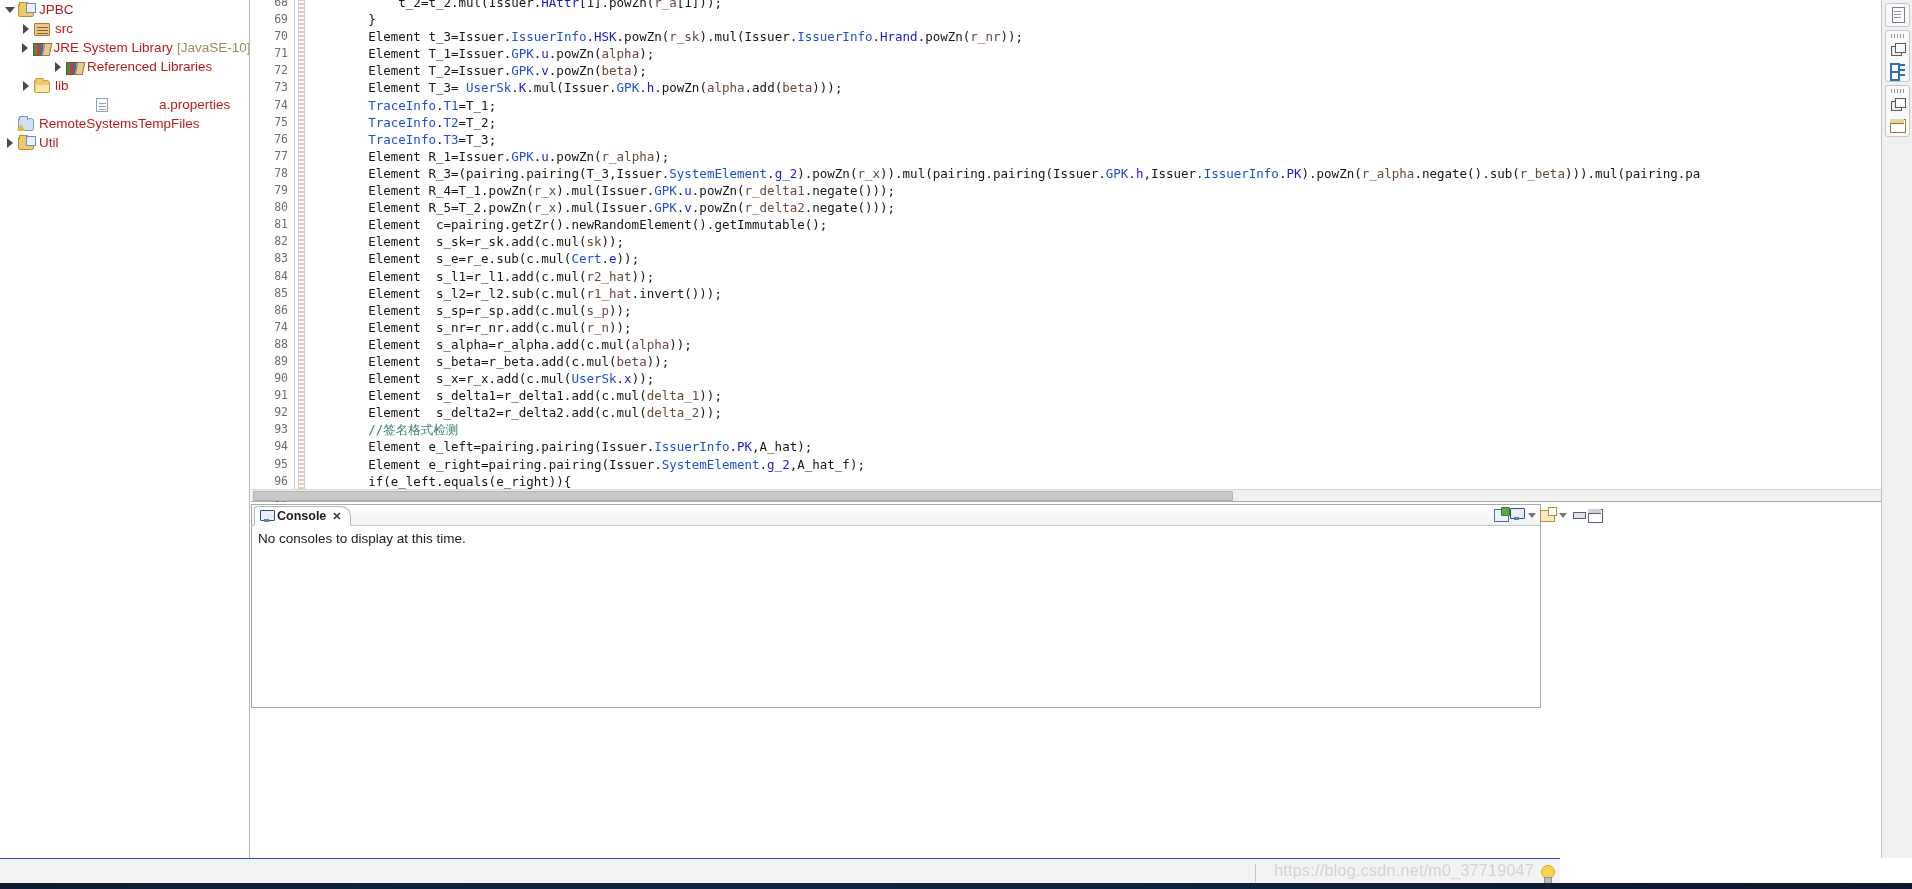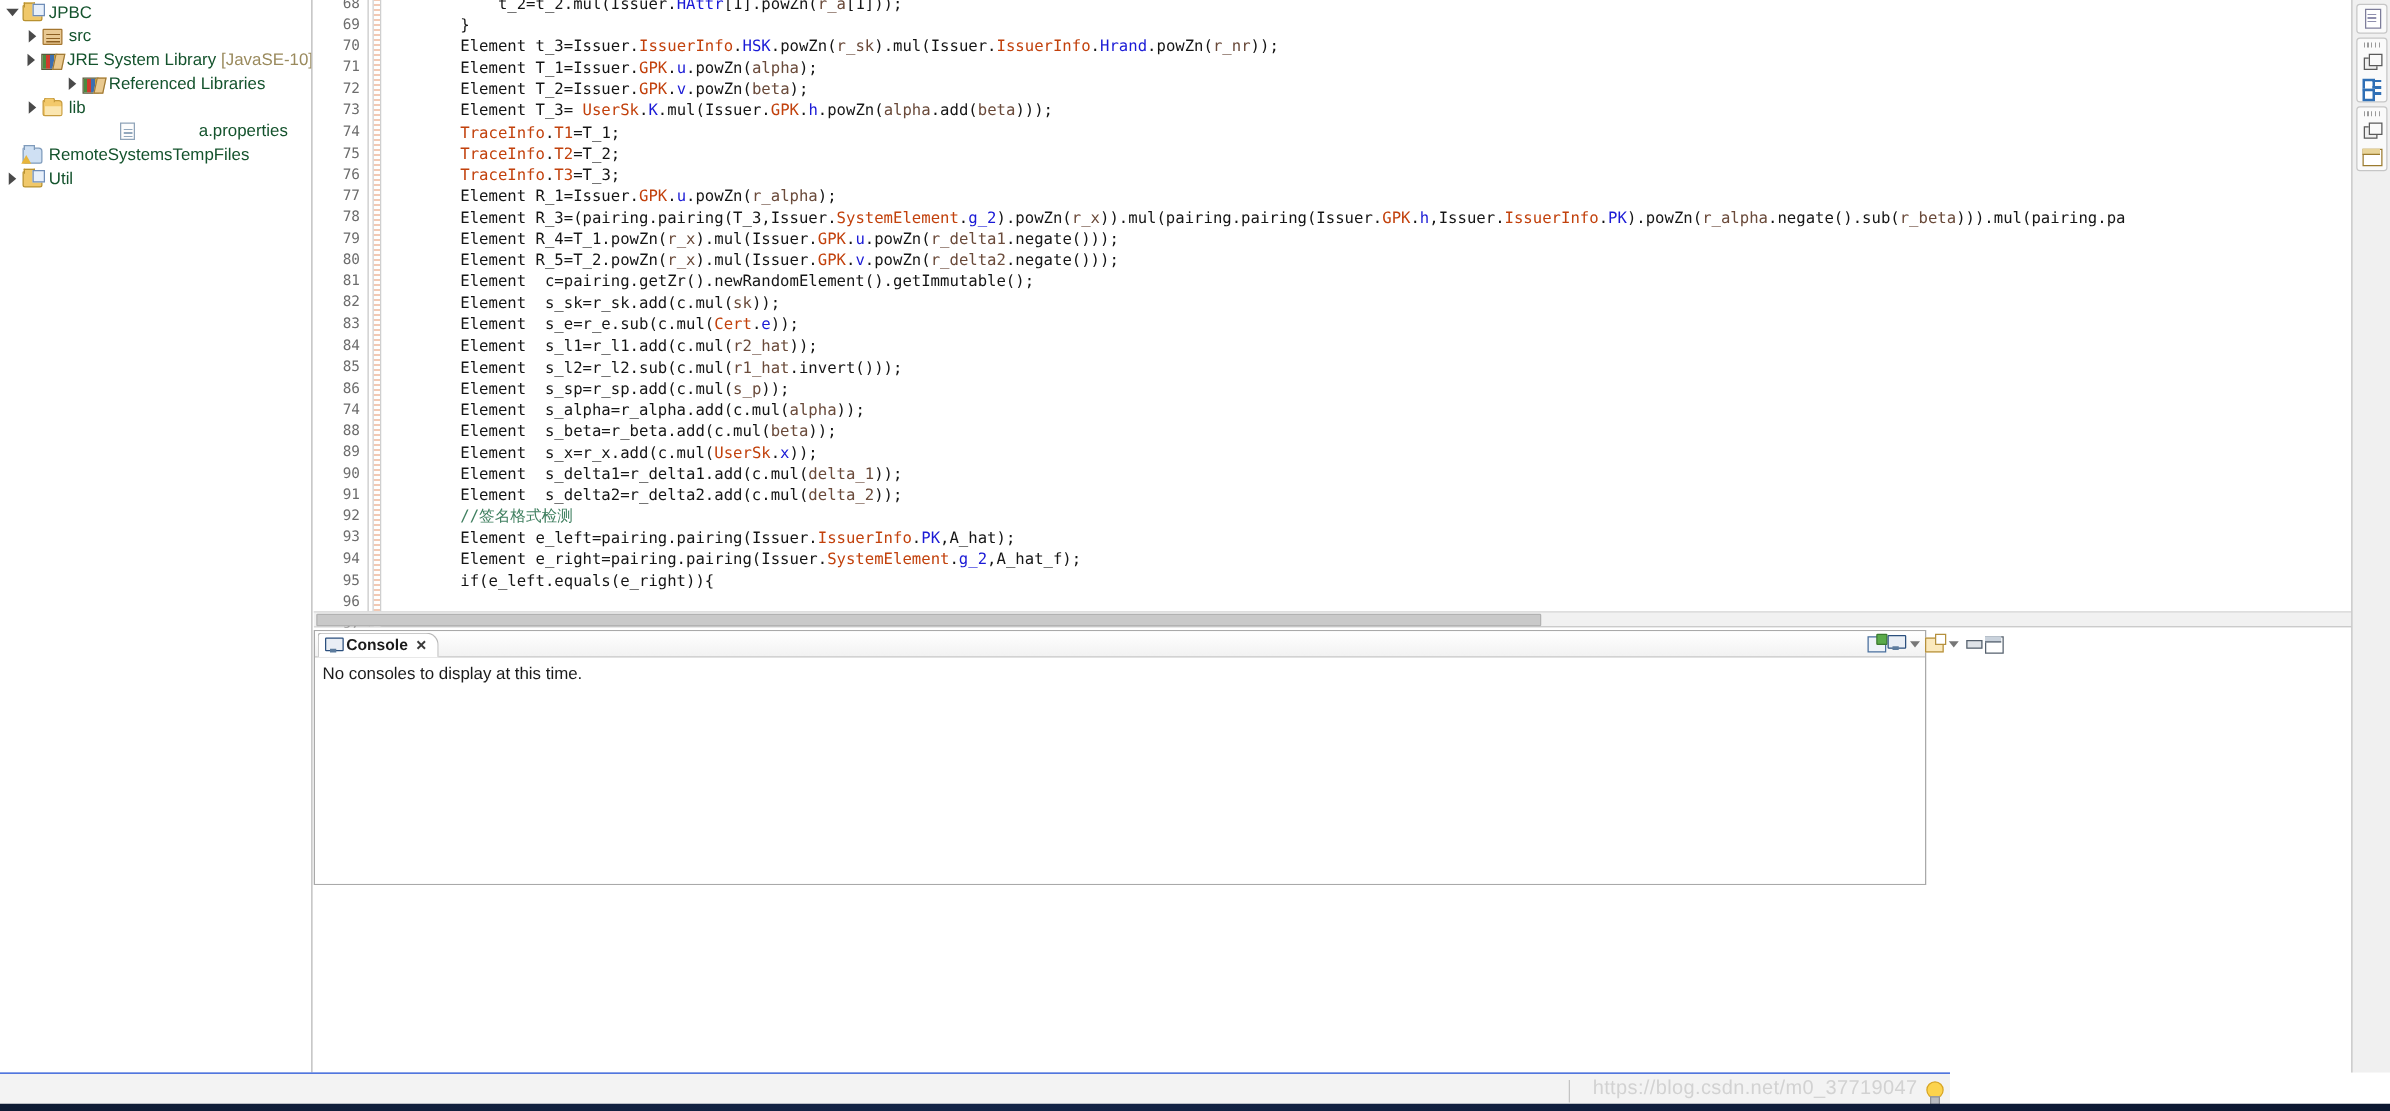--- a/index.html
+++ b/index.html
@@ -35,21 +35,21 @@
     content: ""; width:0; height:0;
     border-left: 5px solid transparent; border-right: 5px solid transparent;
     border-top: 6px solid #4a4a4a;
   }
   .twisty.closed::before {
     content: ""; width:0; height:0;
     border-top: 5px solid transparent; border-bottom: 5px solid transparent;
     border-left: 6px solid #4a4a4a;
   }
   .ticon { width: 18px; min-width:18px; height:16px; margin-right:3px; position: relative; }
-  .tlabel { font-size: 13.5px; color:#14532d; }
+  .tlabel { font-size: 13.5px; color:#b91c1c; }
   .tlabel-dim { color:#9a8a5d; margin-left:4px; font-size:13.5px; }
 
   
   .ic-folder { display:block; width:16px; height:13px; position:absolute; top:2px; left:0;
     background:#f3c96b; border:1px solid #c79c3e; border-radius:1px 3px 2px 2px; }
   .ic-folder::before { content:""; position:absolute; top:-3px; left:0; width:7px; height:3px;
     background:#f3c96b; border:1px solid #c79c3e; border-bottom:none; border-radius:2px 2px 0 0;}
   .ic-folder::after { content:""; position:absolute; top:4px; left:1px; width:13px; height:7px;
     background:#fbe6b0; }
   
@@ -112,21 +112,21 @@
   }
   .fold-marks { position:absolute; left:2px; top:0; width:7px; height:100%;
     background:repeating-linear-gradient(0deg,#f2c9b4 0 2px,#ffffff 2px 4px);
     border-left:1px solid #cfcfcf; border-right:1px solid #cfcfcf;}
   #code {
     position:absolute; left:57px; top:0; right:14px; bottom:0;
     overflow:hidden; white-space: nowrap;
     font-family:"DejaVu Sans Mono", monospace; font-size:12.5px;
   }
   .cline { height:17.1px; line-height:17.1px; white-space:pre; color:#151515; }
-  .typ { color:#c2410c; }
+  .typ { color:#1d4ed8; }
   .fld { color:#1a1ad6; }
   .par { color:#6a4a3a; }
   .cmt { color:#3f7f5f; }
   .pln { color:#151515; }
 
   
   #ov-ruler {
     position:absolute; right:0; top:0; width:13px; height:100%;
     background:#f4f4f4; border-left:1px solid #cfcfcf;
   }
@@ -371,20 +371,21 @@
           <div class="cline"><span class="pln">        Element R_1=</span><span class="pln">Issuer</span><span class="pln">.</span><span class="typ">GPK</span><span class="pln">.</span><span class="fld">u</span><span class="pln">.powZn(</span><span class="par">r_alpha</span><span class="pln">);</span></div>
           <div class="cline"><span class="pln">        Element R_3=(pairing.pairing(</span><span class="pln">T_3</span><span class="pln">,</span><span class="pln">Issuer</span><span class="pln">.</span><span class="typ">SystemElement</span><span class="pln">.</span><span class="fld">g_2</span><span class="pln">).powZn(</span><span class="par">r_x</span><span class="pln">)).mul(pairing.pairing(</span><span class="pln">Issuer</span><span class="pln">.</span><span class="typ">GPK</span><span class="pln">.</span><span class="fld">h</span><span class="pln">,</span><span class="pln">Issuer</span><span class="pln">.</span><span class="typ">IssuerInfo</span><span class="pln">.</span><span class="fld">PK</span><span class="pln">).powZn(</span><span class="par">r_alpha</span><span class="pln">.negate().sub(</span><span class="par">r_beta</span><span class="pln">))).mul(pairing.pa</span></div>
           <div class="cline"><span class="pln">        Element R_4=T_1.powZn(</span><span class="par">r_x</span><span class="pln">).mul(</span><span class="pln">Issuer</span><span class="pln">.</span><span class="typ">GPK</span><span class="pln">.</span><span class="fld">u</span><span class="pln">.powZn(</span><span class="par">r_delta1</span><span class="pln">.negate()));</span></div>
           <div class="cline"><span class="pln">        Element R_5=T_2.powZn(</span><span class="par">r_x</span><span class="pln">).mul(</span><span class="pln">Issuer</span><span class="pln">.</span><span class="typ">GPK</span><span class="pln">.</span><span class="fld">v</span><span class="pln">.powZn(</span><span class="par">r_delta2</span><span class="pln">.negate()));</span></div>
           <div class="cline"><span class="pln">        Element  c=pairing.getZr().newRandomElement().getImmutable();</span></div>
           <div class="cline"><span class="pln">        Element  s_sk=r_sk.add(c.mul(</span><span class="par">sk</span><span class="pln">));</span></div>
           <div class="cline"><span class="pln">        Element  s_e=r_e.sub(c.mul(</span><span class="typ">Cert</span><span class="pln">.</span><span class="fld">e</span><span class="pln">));</span></div>
           <div class="cline"><span class="pln">        Element  s_l1=r_l1.add(c.mul(</span><span class="par">r2_hat</span><span class="pln">));</span></div>
           <div class="cline"><span class="pln">        Element  s_l2=r_l2.sub(c.mul(</span><span class="par">r1_hat</span><span class="pln">.invert()));</span></div>
           <div class="cline"><span class="pln">        Element  s_sp=r_sp.add(c.mul(</span><span class="par">s_p</span><span class="pln">));</span></div>
+          <div class="cline"><span class="pln">        Element  s_nr=r_nr.add(c.mul(</span><span class="par">r_n</span><span class="pln">));</span></div>
           <div class="cline"><span class="pln">        Element  s_alpha=r_alpha.add(c.mul(</span><span class="par">alpha</span><span class="pln">));</span></div>
           <div class="cline"><span class="pln">        Element  s_beta=r_beta.add(c.mul(</span><span class="par">beta</span><span class="pln">));</span></div>
           <div class="cline"><span class="pln">        Element  s_x=r_x.add(c.mul(</span><span class="typ">UserSk</span><span class="pln">.</span><span class="fld">x</span><span class="pln">));</span></div>
           <div class="cline"><span class="pln">        Element  s_delta1=r_delta1.add(c.mul(</span><span class="par">delta_1</span><span class="pln">));</span></div>
           <div class="cline"><span class="pln">        Element  s_delta2=r_delta2.add(c.mul(</span><span class="par">delta_2</span><span class="pln">));</span></div>
           <div class="cline"><span class="cmt">        //签名格式检测</span></div>
           <div class="cline"><span class="pln">        Element e_left=pairing.pairing(</span><span class="pln">Issuer</span><span class="pln">.</span><span class="typ">IssuerInfo</span><span class="pln">.</span><span class="fld">PK</span><span class="pln">,A_hat);</span></div>
           <div class="cline"><span class="pln">        Element e_right=pairing.pairing(</span><span class="pln">Issuer</span><span class="pln">.</span><span class="typ">SystemElement</span><span class="pln">.</span><span class="fld">g_2</span><span class="pln">,A_hat_f);</span></div>
           <div class="cline"><span class="pln">        if(e_left.equals(e_right)){</span></div>
         </div>

